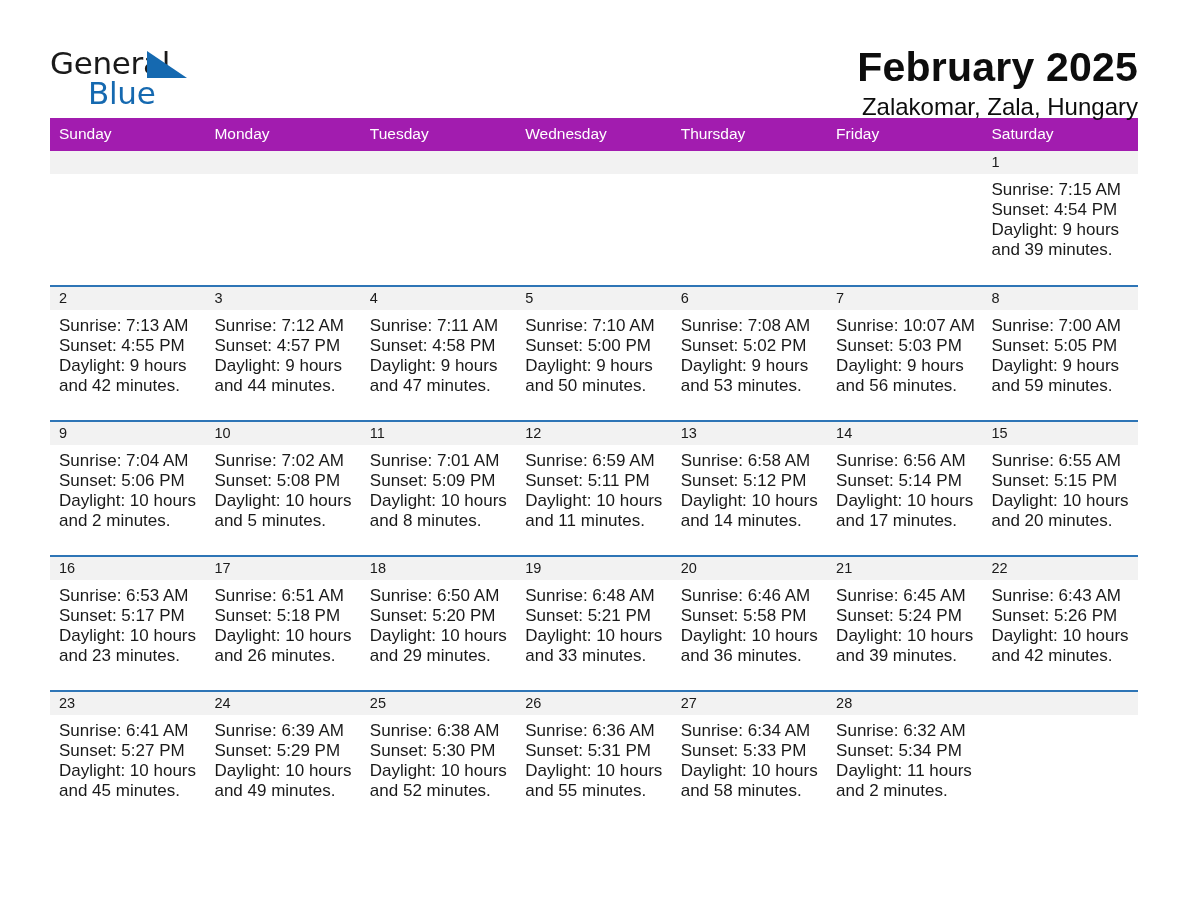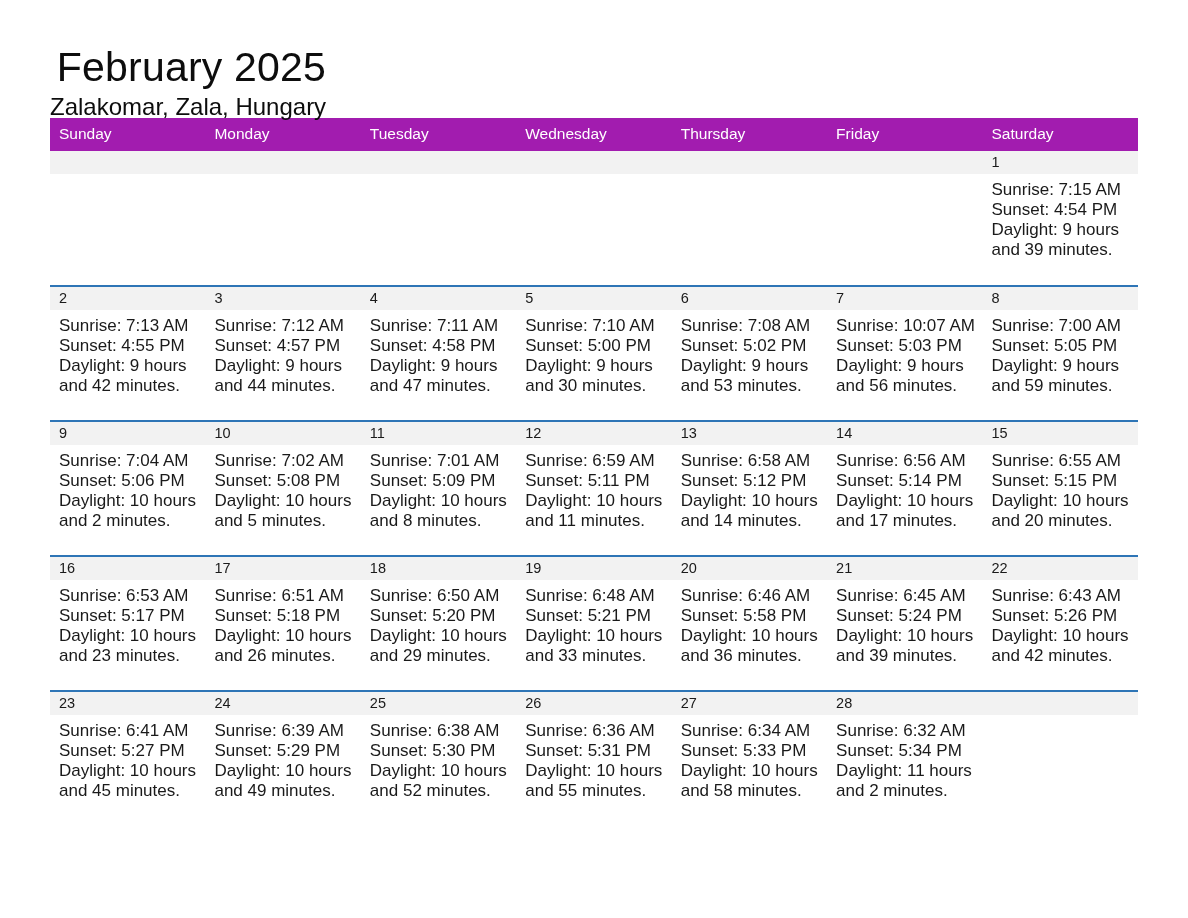--- a/index.html
+++ b/index.html
@@ -65,21 +65,21 @@
     color: #1569b0;
     font-family: "DejaVu Sans", sans-serif;
     font-weight: 400;
   }
   .titles {
     text-align: right;
     padding-top: 0px;
   }
   .month-title {
     font-size: 41px;
-    font-weight: 400;
+    font-weight: 700;
     line-height: 1.05;
     color: #0d0d0d;
     letter-spacing: 0.2px;
   }
   .location-title {
     font-size: 24px;
     font-weight: 400;
     line-height: 1.1;
     margin-top: 5px;
     color: #0d0d0d;
@@ -132,20 +132,25 @@
   }
   .cell-body div { white-space: nowrap; }
 </style>
 </head>
 <body>
 
 <div class="page">
 
   <div class="header">
 
+    <div class="logo">
+      <span class="logo-general">General</span>
+      <span class="logo-tri"></span>
+      <span class="logo-blue">Blue</span>
+    </div>
 
     <div class="titles">
       <div class="month-title">February 2025</div>
       <div class="location-title">Zalakomar, Zala, Hungary</div>
     </div>
 
   </div>
 
   <table class="calendar">
     <thead>
@@ -222,21 +227,21 @@
               <div>Daylight: 9 hours</div>
               <div>and 47 minutes.</div>
             </div>
           </td>
           <td>
             <div class="daynum">5</div>
             <div class="cell-body">
               <div>Sunrise: 7:10 AM</div>
               <div>Sunset: 5:00 PM</div>
               <div>Daylight: 9 hours</div>
-              <div>and 30 minutes.</div>
+              <div>and 50 minutes.</div>
             </div>
           </td>
           <td>
             <div class="daynum">6</div>
             <div class="cell-body">
               <div>Sunrise: 7:08 AM</div>
               <div>Sunset: 5:02 PM</div>
               <div>Daylight: 9 hours</div>
               <div>and 53 minutes.</div>
             </div>

